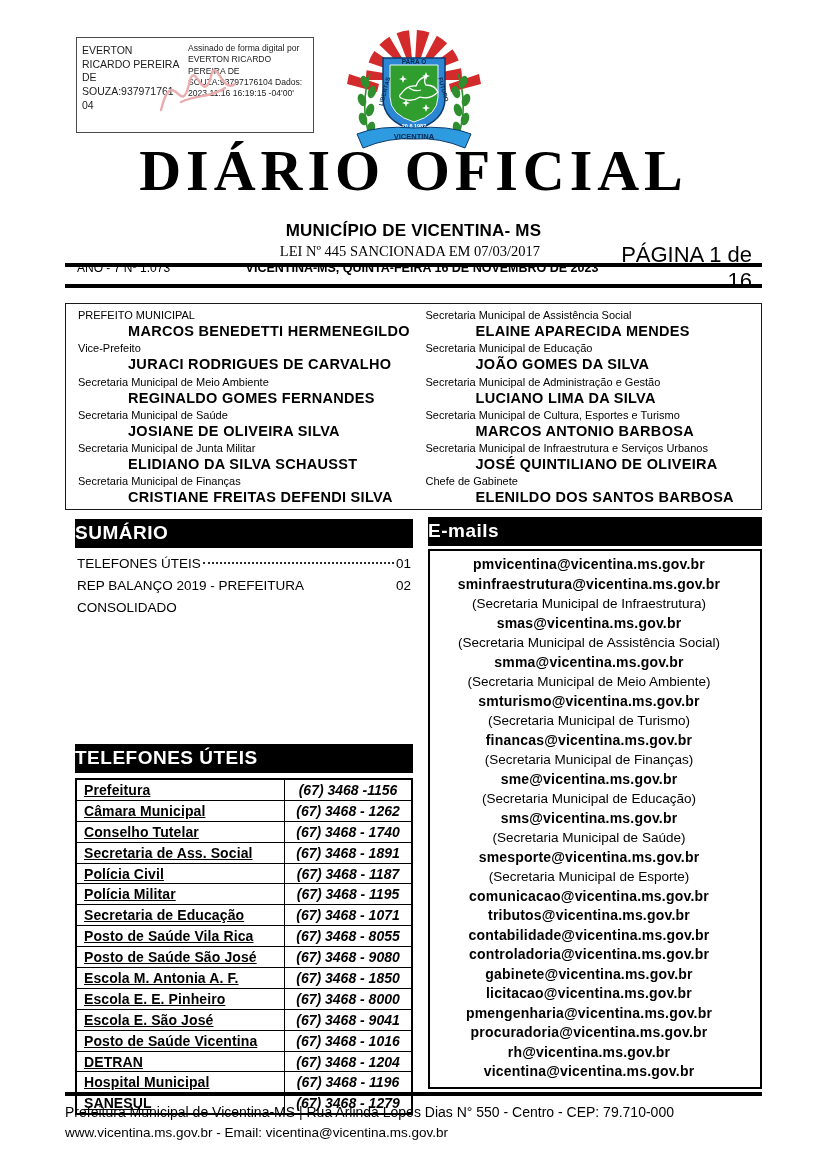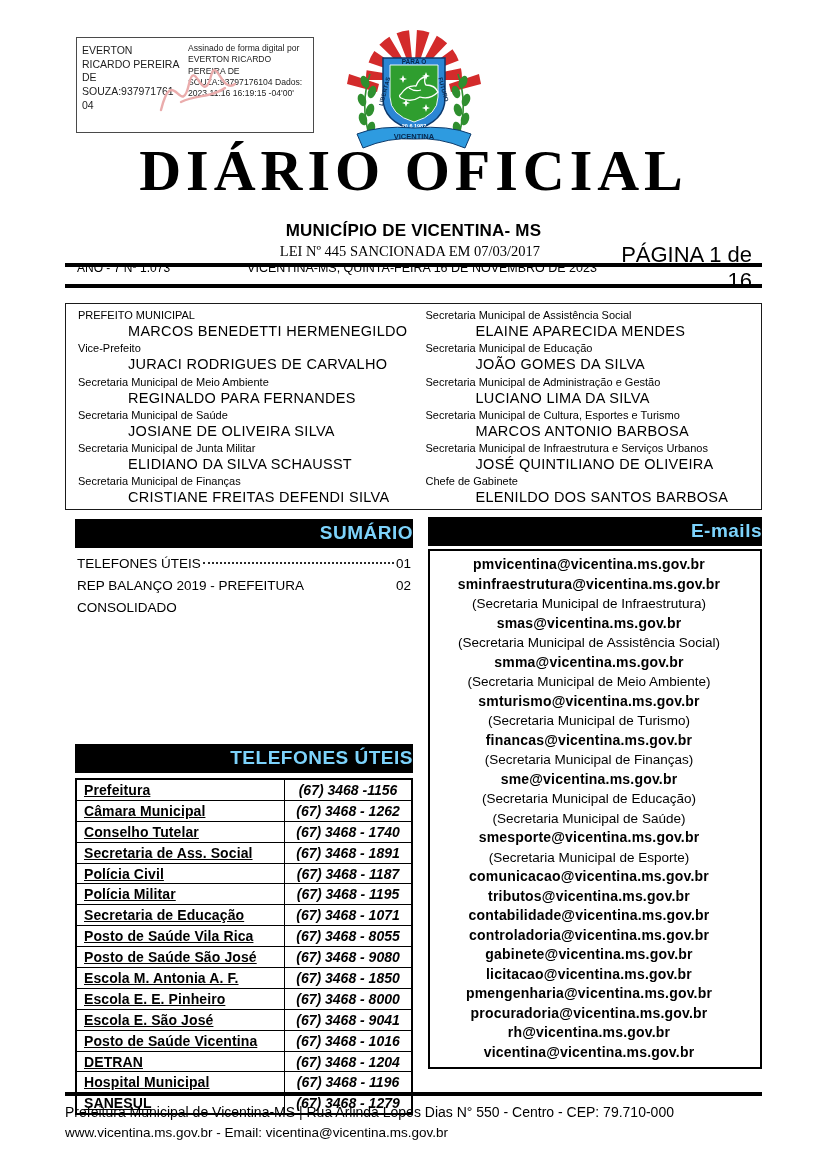--- a/index.html
+++ b/index.html
@@ -22,33 +22,33 @@
             font-family:"Liberation Serif",serif;font-weight:bold;font-size:58px;
             letter-spacing:5px;line-height:1;}
   .mh-muni{position:absolute;top:221px;left:0;right:0;font-size:17px;font-weight:bold;letter-spacing:.2px;}
   .mh-law{position:absolute;top:243px;left:0;right:7px;font-family:"Liberation Serif",serif;font-size:14.5px;}
 
   
   .dateline{position:absolute;left:65px;right:65px;top:263px;height:24px;
             border-top:4px solid #000;border-bottom:4px solid #000;
             display:flex;align-items:center;padding:1px 10px 16px 12px;box-sizing:border-box;}
   .dl-edition{width:165px;font-size:12px;}
-  .dl-date{flex:1;text-align:center;font-size:12.5px;}
+  .dl-date{flex:1;text-align:center;font-size:12.5px;font-weight:bold;}
   .dl-page{width:150px;text-align:right;font-size:22px;}
 
   
   .officials{position:absolute;left:65px;right:65px;top:303px;height:207px;
              border:1px solid #1a1a1a;display:flex;box-sizing:border-box;padding:3px 0 0 0;}
   .off-col{width:50%;padding-left:12px;box-sizing:border-box;}
   .off-role{font-size:11px;line-height:16px;white-space:nowrap;}
-  .off-name{font-size:14.5px;font-weight:normal;line-height:17.3px;padding-left:50px;
+  .off-name{font-size:14.5px;font-weight:bold;line-height:17.3px;padding-left:50px;
             letter-spacing:.3px;white-space:nowrap;}
 
   
-  .bar{background:#000;color:#7dd3fc;font-weight:bold;font-size:19px;text-align:right;
+  .bar{background:#000;color:#ffffff;font-weight:bold;font-size:19px;text-align:left;
        padding:3px 0 4px 0;letter-spacing:.5px;}
 
   
   .left-col{position:absolute;left:75px;top:519px;width:338px;}
   .summary-items{margin-top:5px;padding:0 2px;}
   .sum-row{display:flex;align-items:baseline;font-size:13.5px;line-height:22px;}
   .sum-dots{flex:1;border-bottom:2px dotted #2a2a2a;margin:0 2px;transform:translateY(-4px);}
   .phones{margin-top:125px;}
   .ptable{margin-top:5px;border:2px solid #000;}
   .prow{display:flex;align-items:center;height:19.9px;border-top:1px solid #000;}
@@ -152,21 +152,21 @@
           <div class="off-name">MARCOS BENEDETTI HERMENEGILDO</div>
         </div>
 
         <div>
           <div class="off-role">Vice-Prefeito</div>
           <div class="off-name">JURACI RODRIGUES DE CARVALHO</div>
         </div>
 
         <div>
           <div class="off-role">Secretaria Municipal de Meio Ambiente</div>
-          <div class="off-name">REGINALDO PARA FERNANDES</div>
+          <div class="off-name">REGINALDO GOMES FERNANDES</div>
         </div>
 
         <div>
           <div class="off-role">Secretaria Municipal de Saúde</div>
           <div class="off-name">JOSIANE DE OLIVEIRA SILVA</div>
         </div>
 
         <div>
           <div class="off-role">Secretaria Municipal de Junta Militar</div>
           <div class="off-name">ELIDIANO DA SILVA SCHAUSST</div>
@@ -342,20 +342,21 @@
         <div class="email-line note">(Secretaria Municipal de Turismo)</div>
 
         <div class="email-line email">financas@vicentina.ms.gov.br</div>
 
         <div class="email-line note">(Secretaria Municipal de Finanças)</div>
 
         <div class="email-line email">sme@vicentina.ms.gov.br</div>
 
         <div class="email-line note">(Secretaria Municipal de Educação)</div>
 
+        <div class="email-line email">sms@vicentina.ms.gov.br</div>
 
         <div class="email-line note">(Secretaria Municipal de Saúde)</div>
 
         <div class="email-line email">smesporte@vicentina.ms.gov.br</div>
 
         <div class="email-line note">(Secretaria Municipal de Esporte)</div>
 
         <div class="email-line email">comunicacao@vicentina.ms.gov.br</div>
 
         <div class="email-line email">tributos@vicentina.ms.gov.br</div>

